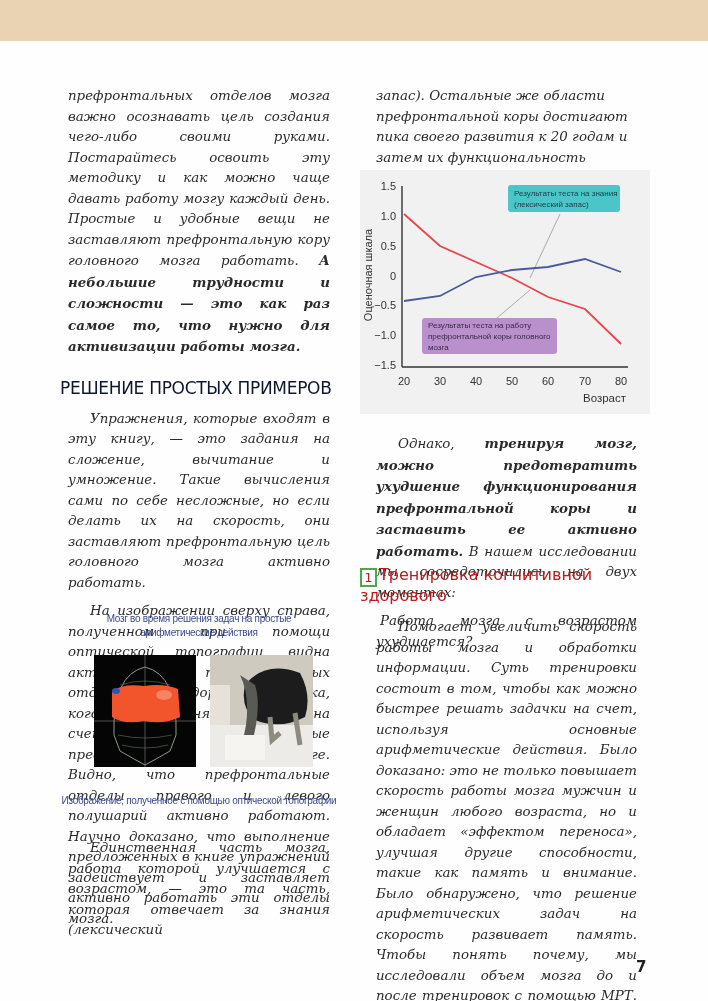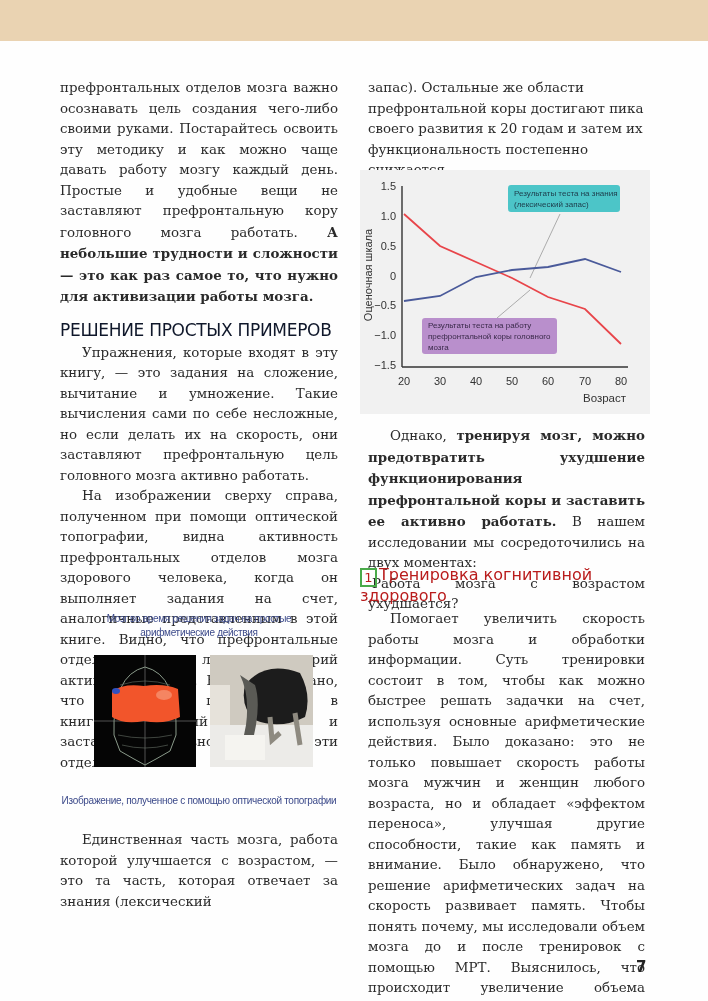--- a/index.html
+++ b/index.html
@@ -1,19 +1,19 @@
 <!DOCTYPE html>
 <html><head>
 <meta charset="utf-8">
 <style>
   html,body{margin:0;padding:0;}
   body{width:708px;height:1001px;background:#fefefe;position:relative;overflow:hidden;font-family:"DejaVu Serif","Liberation Serif",serif;color:#2a2a2a;}
   .topband{position:absolute;left:0;top:0;width:708px;height:41px;background:#ead3b2;}
   .col{position:absolute;font-size:13.4px;line-height:20.5px;text-align:justify;}
-  .col p{margin:0;}
+  .col p{margin:8px;font-style:italic;}
   .indent{text-indent:22px;}
   b{font-weight:bold;}
   .h-blue{font-family:"DejaVu Sans","Liberation Sans",sans-serif;color:#0f172a;font-size:17px;line-height:21px;font-weight:normal;text-transform:uppercase;letter-spacing:-0.3px;margin:0;}
   .h-green{font-family:"DejaVu Sans","Liberation Sans",sans-serif;color:#b91c1c;font-size:16px;line-height:18px;margin:0;}
   .numbox{display:inline-block;border:2px solid #4aaa4a;width:13px;height:15px;line-height:15px;text-align:center;font-size:13px;margin-right:2px;vertical-align:-2px;}
   .figcap{font-family:"Liberation Sans","DejaVu Sans",sans-serif;color:#3c4a8a;font-size:10px;text-align:center;line-height:14px;letter-spacing:-0.3px;}
   .pageno{position:absolute;left:636px;top:958px;font-family:"DejaVu Sans","Liberation Sans",sans-serif;font-weight:bold;font-size:15px;color:#222;}
   .chart-wrap{position:absolute;left:360px;top:170px;width:290px;height:244px;background:#f1f1f1;}
   .chart-wrap svg text{font-family:"Liberation Sans","DejaVu Sans",sans-serif;}
 </style>

